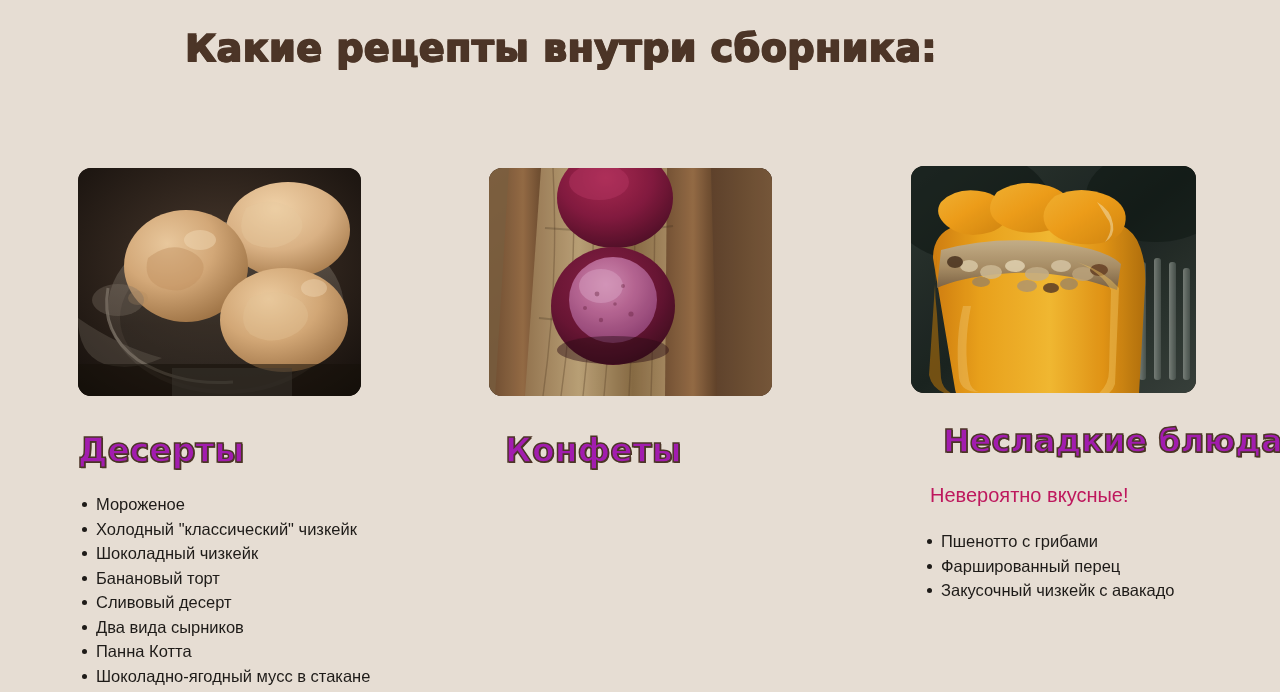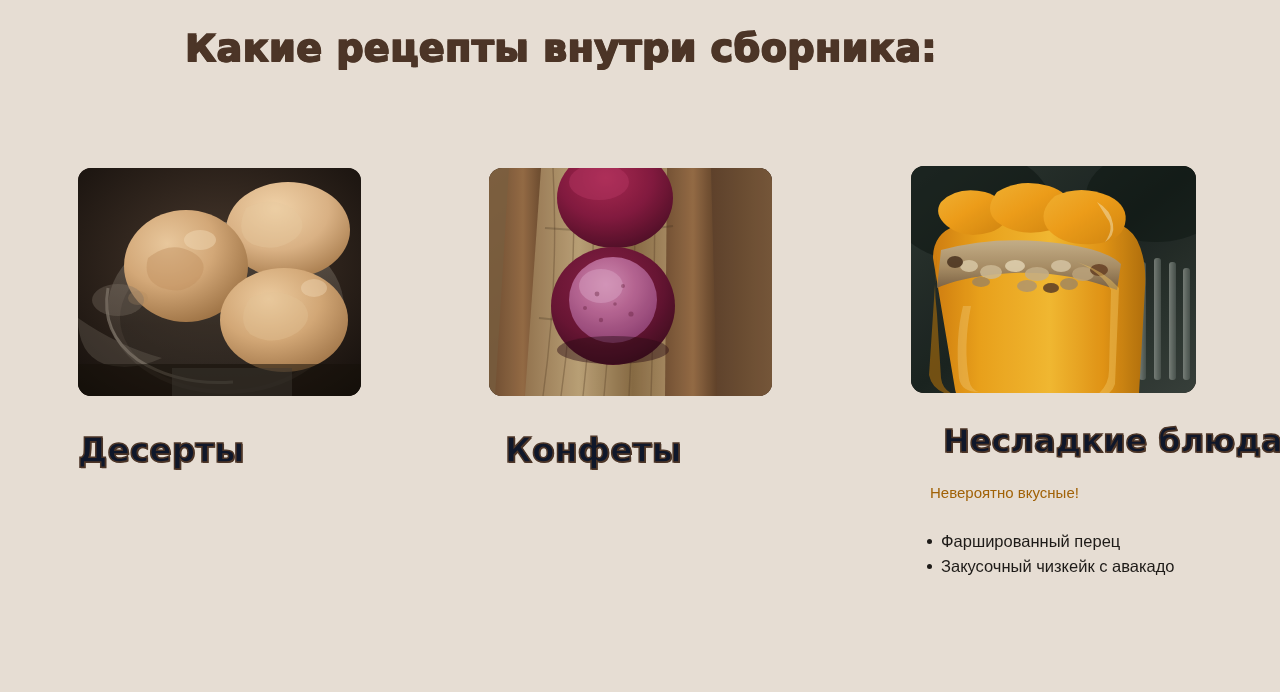--- a/index.html
+++ b/index.html
@@ -61,38 +61,38 @@
   .col-2 .photo { top: 166px; width: 285px; height: 227px; }
 
   .photo svg { display: block; width: 100%; height: 100%; }
 
   
   .col-heading {
     position: absolute;
     font-family: "DejaVu Sans", sans-serif;
     font-weight: bold;
     font-size: 33px;
-    color: #0f172a;
+    color: #a21caf;
     white-space: nowrap;
     -webkit-text-stroke: 1.5px #4c3527;
     text-shadow: 1px 1px 0 #4c3527;
     letter-spacing: 0px;
   }
   .col-0 .col-heading { top: 431px; left: 0; }
   .col-1 .col-heading { top: 431px; left: 16px; }
   .col-2 .col-heading { top: 422px; left: 0; font-size: 32px; margin-left: 32px; }
 
   
   .col-subtitle {
     position: absolute;
     top: 484px;
     left: 19px;
     font-family: "Liberation Sans", sans-serif;
-    font-size: 15px;
-    color: #a16207;
+    font-size: 20px;
+    color: #be185d;
     white-space: nowrap;
   }
 
   
   .item-list {
     position: absolute;
     margin: 0;
     padding: 0;
     list-style: none;
   }
@@ -179,20 +179,30 @@
         <ellipse cx="60" cy="130" rx="10" ry="7" fill="#b48c5e" opacity="0.3"></ellipse>
         <path d="M0 150 q40 28 84 40 q-30 14 -58 6 q-26 -10 -26 -46z" fill="#6f675c" opacity="0.35"></path>
         <ellipse cx="40" cy="132" rx="26" ry="16" fill="#7d7468" opacity="0.35"></ellipse>
         <rect x="0" y="196" width="283" height="32" fill="#161109" opacity="0.55"></rect>
         <rect x="94" y="200" width="120" height="28" fill="#3e3a33" opacity="0.45"></rect>
       </svg>
     </div>
 
     <div class="col-heading">Десерты</div>
 
+    <ul class="item-list">
+      <li>Мороженое</li>
+      <li>Холодный "классический" чизкейк</li>
+      <li>Шоколадный чизкейк</li>
+      <li>Банановый торт</li>
+      <li>Сливовый десерт</li>
+      <li>Два вида сырников</li>
+      <li>Панна Котта</li>
+      <li>Шоколадно-ягодный мусс в стакане</li>
+    </ul>
   </div>
 
   <div class="column col-1">
 
     <div class="photo">
       <svg viewBox="0 0 283 228" preserveAspectRatio="none">
         <defs>
           <linearGradient id="woodBg" x1="0" y1="0" x2="1" y2="1">
             <stop offset="0%" stop-color="#6b4b33"></stop>
             <stop offset="45%" stop-color="#4a3323"></stop>
@@ -335,18 +345,19 @@
         <path d="M186 36 q14 8 16 22 q2 12 -8 18 q10 -14 2 -24 q-6 -10 -10 -16z" fill="#fff0c2" opacity="0.5"></path>
         <rect width="285" height="227" fill="#0a0f0c" opacity="0.05"></rect>
       </svg>
     </div>
 
     <div class="col-heading">Несладкие блюда</div>
 
     <div class="col-subtitle">Невероятно вкусные!</div>
 
     <ul class="item-list">
+      <li>Пшенотто с грибами</li>
       <li>Фаршированный перец</li>
       <li>Закусочный чизкейк с авакадо</li>
     </ul>
   </div>
 
 </div>
 
 </body></html>

